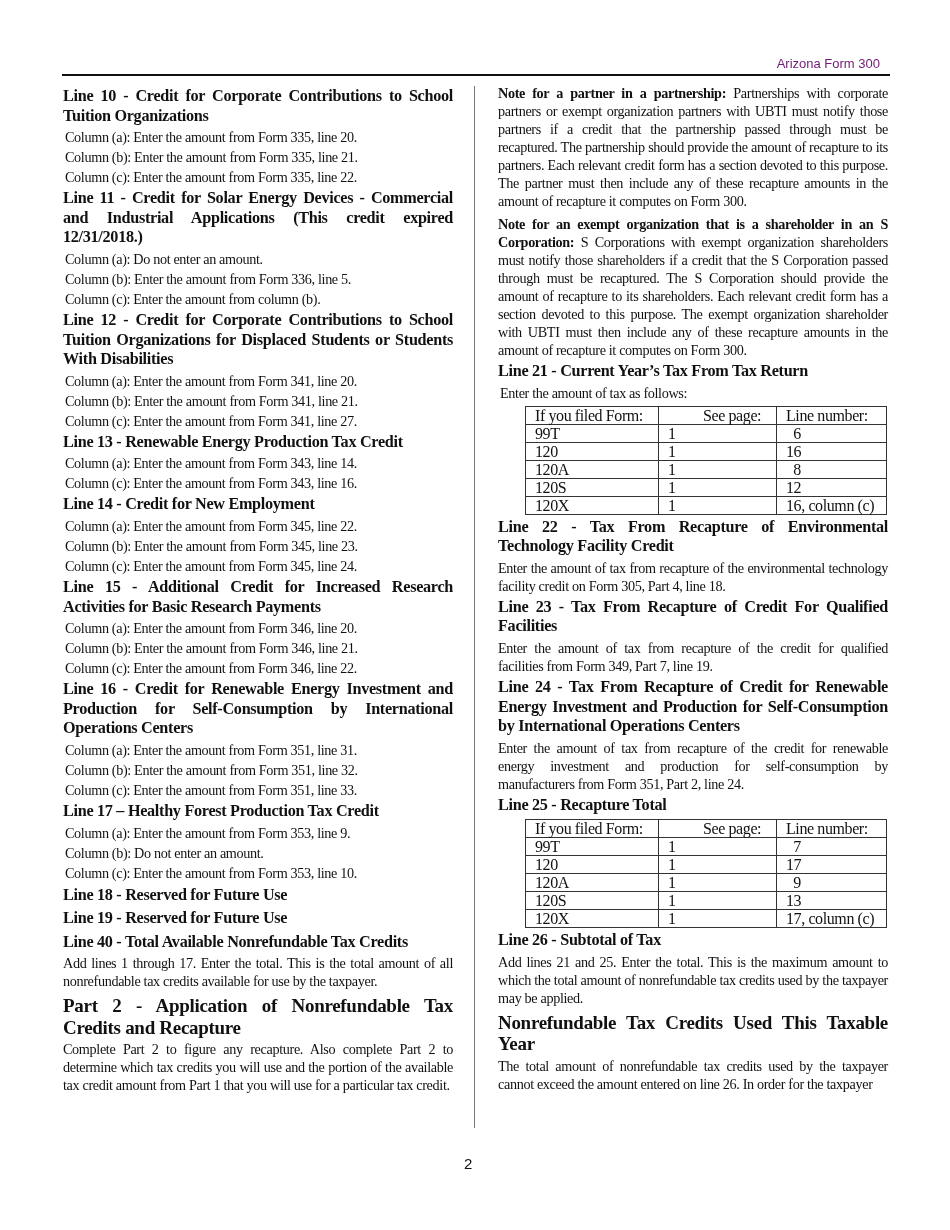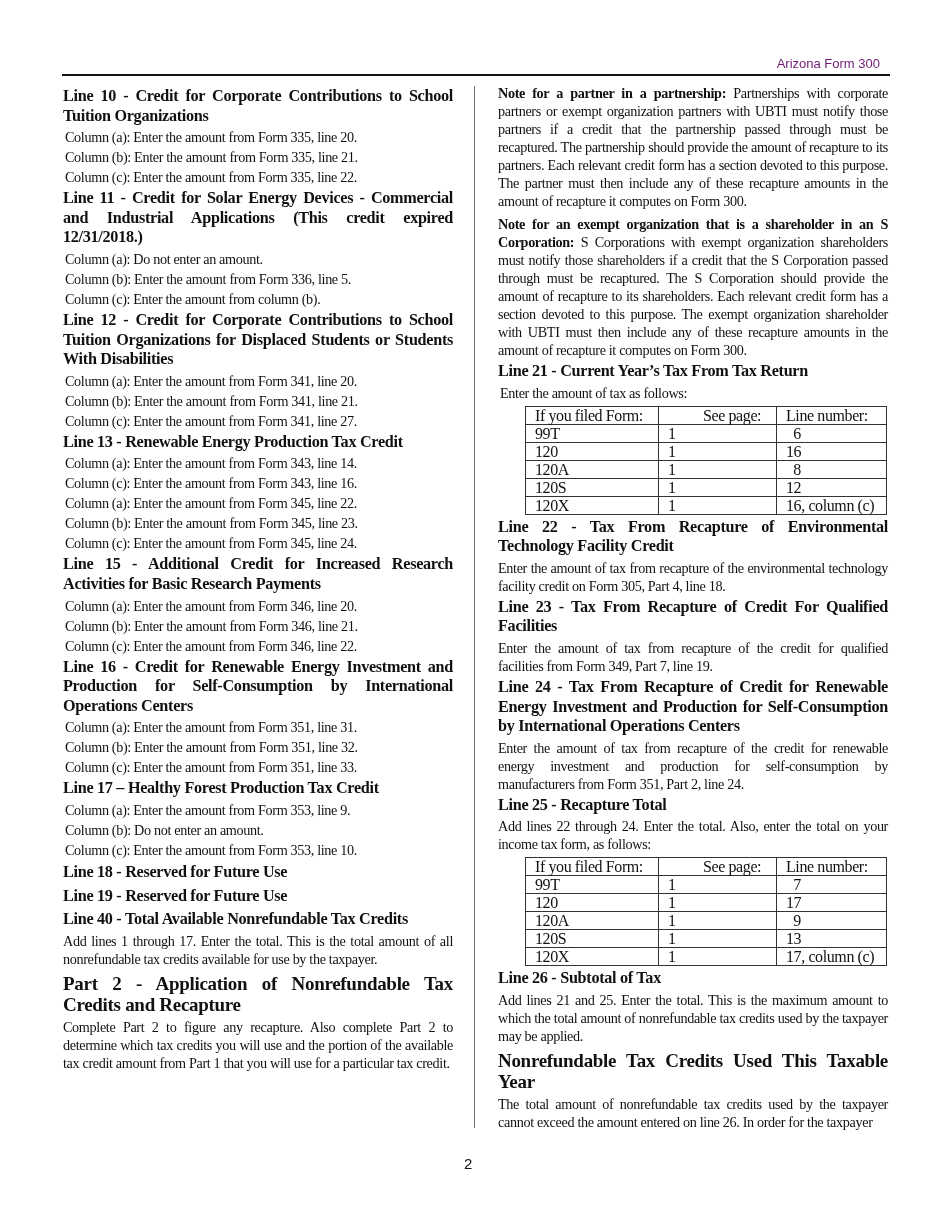--- a/index.html
+++ b/index.html
@@ -47,20 +47,21 @@
     <p class="line">Column (a): Enter the amount from Form 341, line 20.</p>
     <p class="line">Column (b): Enter the amount from Form 341, line 21.</p>
     <p class="line">Column (c): Enter the amount from Form 341, line 27.</p>
   </div>
   <div>
     <div class="h">Line 13 - Renewable Energy Production Tax Credit</div>
     <p class="line">Column (a): Enter the amount from Form 343, line 14.</p>
     <p class="line">Column (c): Enter the amount from Form 343, line 16.</p>
   </div>
   <div>
+    <div class="h">Line 14 - Credit for New Employment</div>
     <p class="line">Column (a): Enter the amount from Form 345, line 22.</p>
     <p class="line">Column (b): Enter the amount from Form 345, line 23.</p>
     <p class="line">Column (c): Enter the amount from Form 345, line 24.</p>
   </div>
   <div>
     <div class="h">Line 15 - Additional Credit for Increased Research Activities for Basic Research Payments</div>
     <p class="line">Column (a): Enter the amount from Form 346, line 20.</p>
     <p class="line">Column (b): Enter the amount from Form 346, line 21.</p>
     <p class="line">Column (c): Enter the amount from Form 346, line 22.</p>
   </div>
@@ -143,21 +144,20 @@
     <div class="h">Line 23 - Tax From Recapture of Credit For Qualified Facilities</div>
     <p class="p">Enter the amount of tax from recapture of the credit for qualified facilities from Form 349, Part 7, line 19.</p>
   </div>
   <div>
     <div class="h">Line 24 - Tax From Recapture of Credit for Renewable Energy Investment and Production for Self-Consumption by International Operations Centers</div>
     <p class="p">Enter the amount of tax from recapture of the credit for renewable energy investment and production for self-consumption by manufacturers from Form 351, Part 2, line 24.</p>
   </div>
 
   <div>
     <div class="h">Line 25 - Recapture Total</div>
-    <p class="p">Add lines 22 through 24. Enter the total.  Also, enter the total on your income tax form, as follows:</p>
     <table class="ft">
       <tbody>
           <tr>
         <td class="c1">If you filed Form:</td>
         <td class="c2">See page:</td>
         <td class="c3">Line number:</td>
       </tr>
       <tr>
         <td>99T</td>
         <td>1</td>

